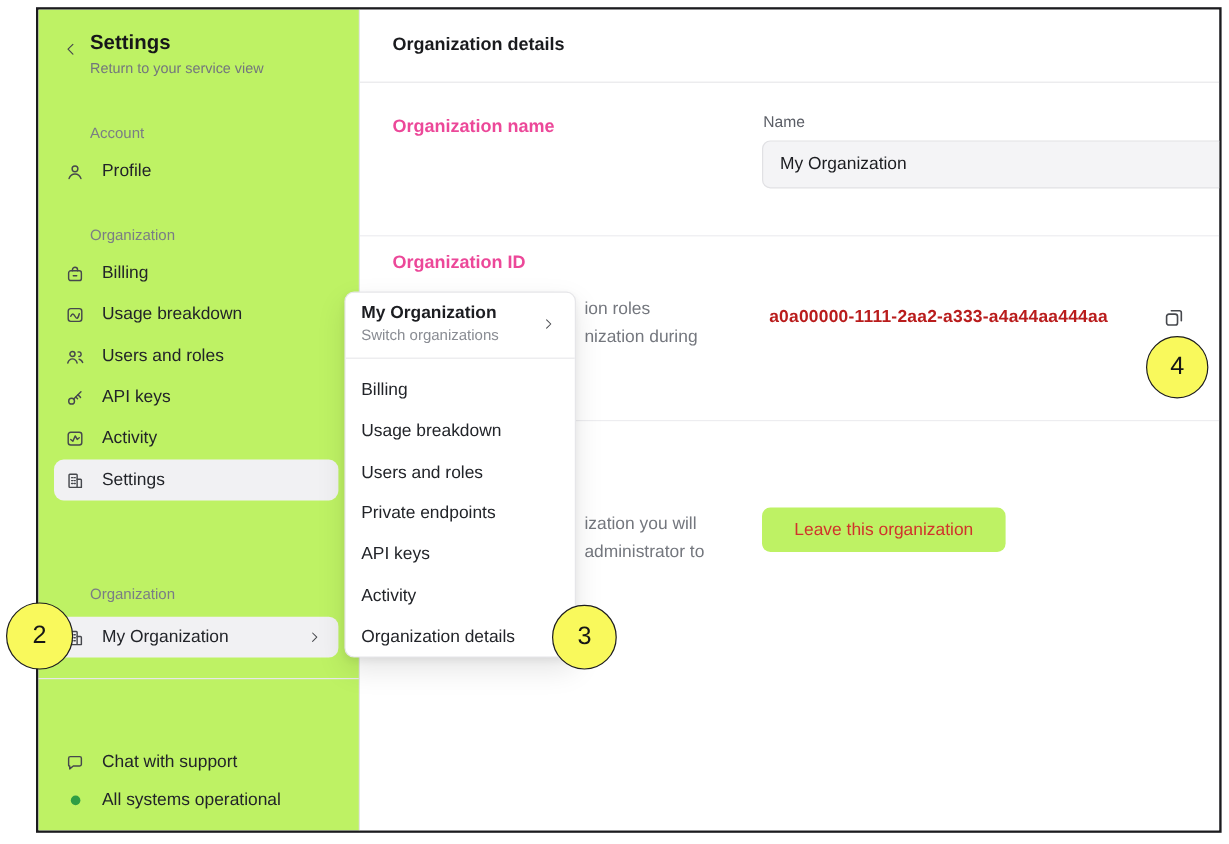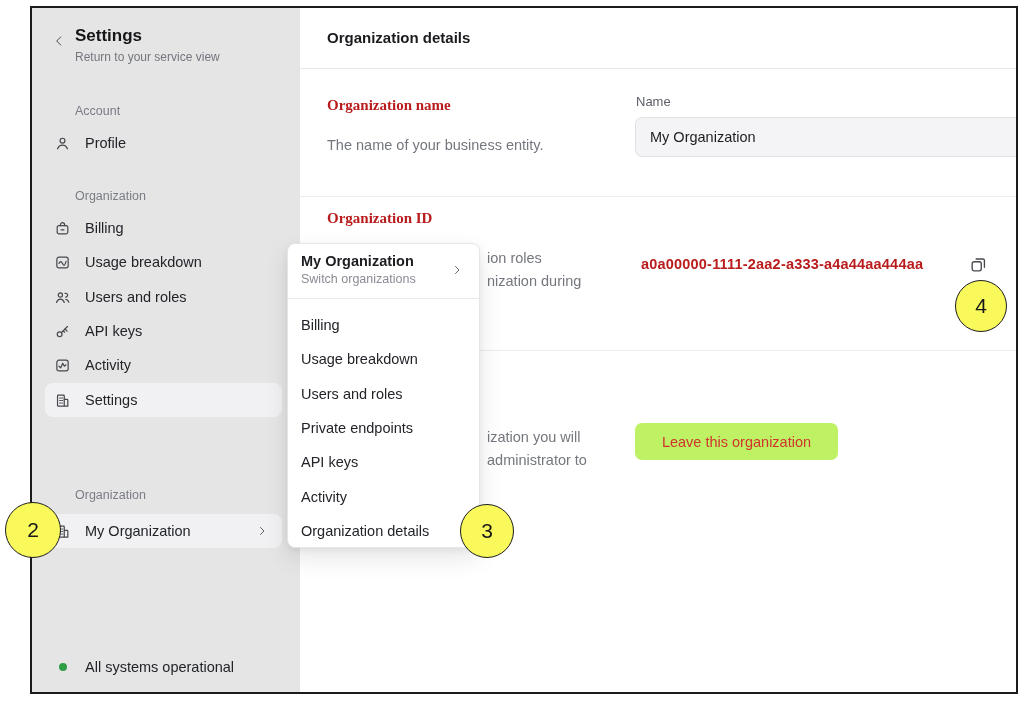--- a/index.html
+++ b/index.html
@@ -6,40 +6,40 @@
   html,body { width:1024px; height:703px; background:#ffffff; overflow:hidden;
     font-family:"Liberation Sans", sans-serif; }
   body { position:relative; }
 
   
   .frame { position:absolute; left:30px; top:6px; width:988px; height:688px;
     border:2px solid #1b1b1e; background:#fff; overflow:hidden; }
 
   
   .sidebar { position:absolute; left:0; top:0; bottom:0; width:268px;
-    border-right:1px solid #e4e4e7; background:#e5e5e5; }
+    border-right:1px solid #e4e4e7; background:#bef264; }
   .back-chevron { position:absolute; left:20px; top:26px; width:14px; height:14px; }
   .side-title { position:absolute; left:43px; top:18px; font-size:17px; font-weight:700; color:#161619; }
   .side-subtitle { position:absolute; left:43px; top:42px; font-size:12px; color:#73767d; }
   .section-label { position:absolute; left:43px; font-size:12.5px; color:#7a7d85; }
   .side-row { position:absolute; left:13px; width:237px; height:34px; display:flex;
     align-items:center; gap:14px; padding-left:9px; border-radius:8px;
     font-size:14.5px; color:#222429; cursor:default; }
   .side-row.active { background:#f1f1f3; }
   .side-row .ic { width:17px; height:17px; flex:0 0 17px; display:block; }
   .side-row .chev-r { position:absolute; right:14px; width:12px; height:12px; }
   .side-divider { position:absolute; left:0; width:267px; height:1px; background:#e7e7ea; top:557px; }
   .status-dot { width:8px; height:8px; border-radius:50%; background:#2f9e44; margin:0 4px 0 5px; }
 
   
   .main { position:absolute; left:268px; right:0; top:0; bottom:0; background:#fff; }
   .main-header { position:absolute; left:27px; top:21px; font-size:15px; font-weight:700; color:#1a1b1e; }
   .hdr-divider { position:absolute; left:0; right:0; top:60px; height:1px; background:#e8e8ea; }
   .row-divider { position:absolute; left:0; right:0; height:1px; background:#ededf0; }
-  .sec-title { position:absolute; left:27px; font-size:15px; font-weight:700; color:#b91c1c;font-family:Liberation Serif, serif; }
+  .sec-title { position:absolute; left:27px; font-size:15px; font-weight:700; color:#ec4899; }
   .sec-desc { position:absolute; left:27px; font-size:14.5px; color:#74777e; }
   .frag { position:absolute; left:187px; font-size:14.5px; color:#74777e; }
   .field-label { position:absolute; left:336px; top:86px; font-size:13px; color:#5b5e66; }
   .name-input { position:absolute; left:335px; top:109px; width:395px; height:40px;
     background:#f4f4f6; border:1px solid #e1e1e4; border-radius:7px; padding:0 14px;
     font-size:14.5px; color:#1c1d21; font-family:"Liberation Sans", sans-serif; outline:none; }
   .org-id { position:absolute; left:341px; top:248px; font-size:14.5px; font-weight:700;
     color:#b91c1c; letter-spacing:.2px; }
   .copy-btn { position:absolute; left:666px; top:244px; width:24px; height:24px;
     display:flex; align-items:center; justify-content:center; cursor:pointer; }
@@ -151,32 +151,37 @@
           <path d="M8 8.5h1.3M11 8.5h1.3M8 12h1.3M11 12h1.3M8 15.5h1.3M11 15.5h1.3"></path>
         </svg>
       <span>My Organization</span>
       <svg class="chev-r stroke" viewBox="0 0 24 24">
           <polyline points="9 5 16 12 9 19"></polyline>
         </svg>
     </div>
 
     <div class="side-divider"></div>
 
+    <div class="side-row" style="top:610px">
+      <svg class="ic stroke" viewBox="0 0 24 24">
+          <path d="M4.5 7a2 2 0 0 1 2-2h11a2 2 0 0 1 2 2v7a2 2 0 0 1-2 2H10l-4.2 3.4V16h-.3a1 1 0 0 1-1-1z"></path>
+        </svg>
+      <span>Chat with support</span>
+    </div>
     <div class="side-row" style="top:642px">
       <span class="status-dot"></span>
       <span>All systems operational</span>
     </div>
   </div>
 
   <div class="main">
     <div class="main-header">Organization details</div>
     <div class="hdr-divider"></div>
 
     <div class="sec-title" style="top:89px">Organization name</div>
-    <div class="sec-desc" style="top:129px">The name of your business entity.</div>
     <div class="field-label">Name</div>
     <input class="name-input" readonly="" value="My Organization" style="">
 
     <div class="row-divider" style="top:188px"></div>
 
     <div class="sec-title" style="top:202px">Organization ID</div>
     <div class="frag" style="top:242px">ion roles</div>
     <div class="frag" style="top:265px">nization during</div>
     <div class="org-id">a0a00000-1111-2aa2-a333-a4a44aa444aa</div>
     <div class="copy-btn">

